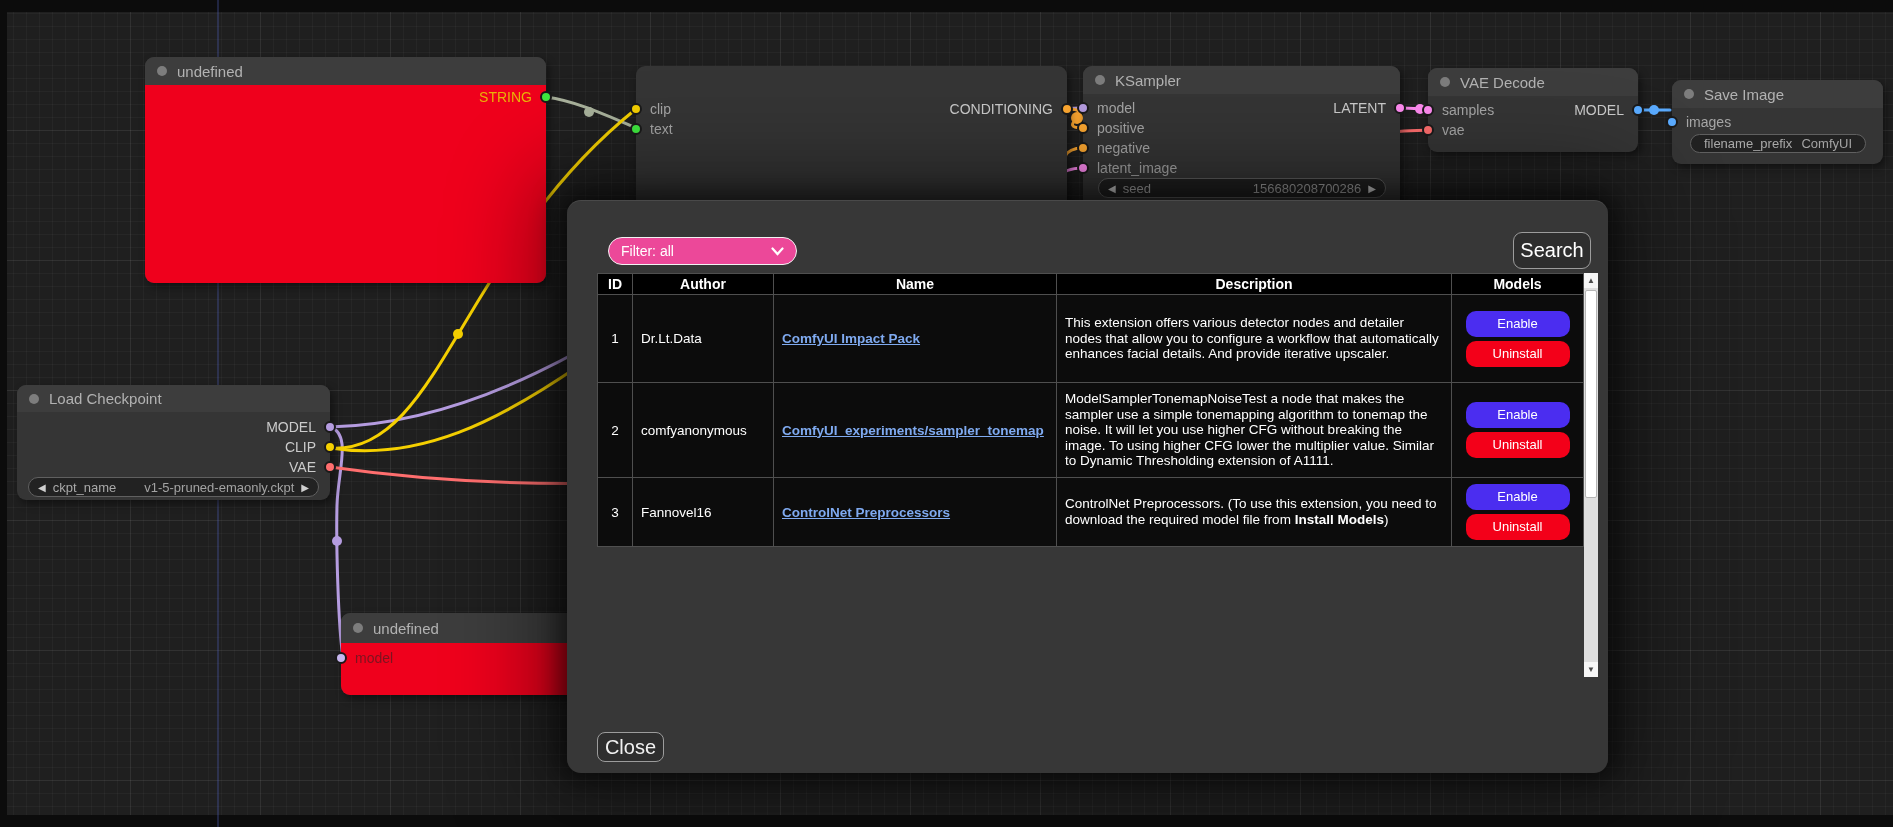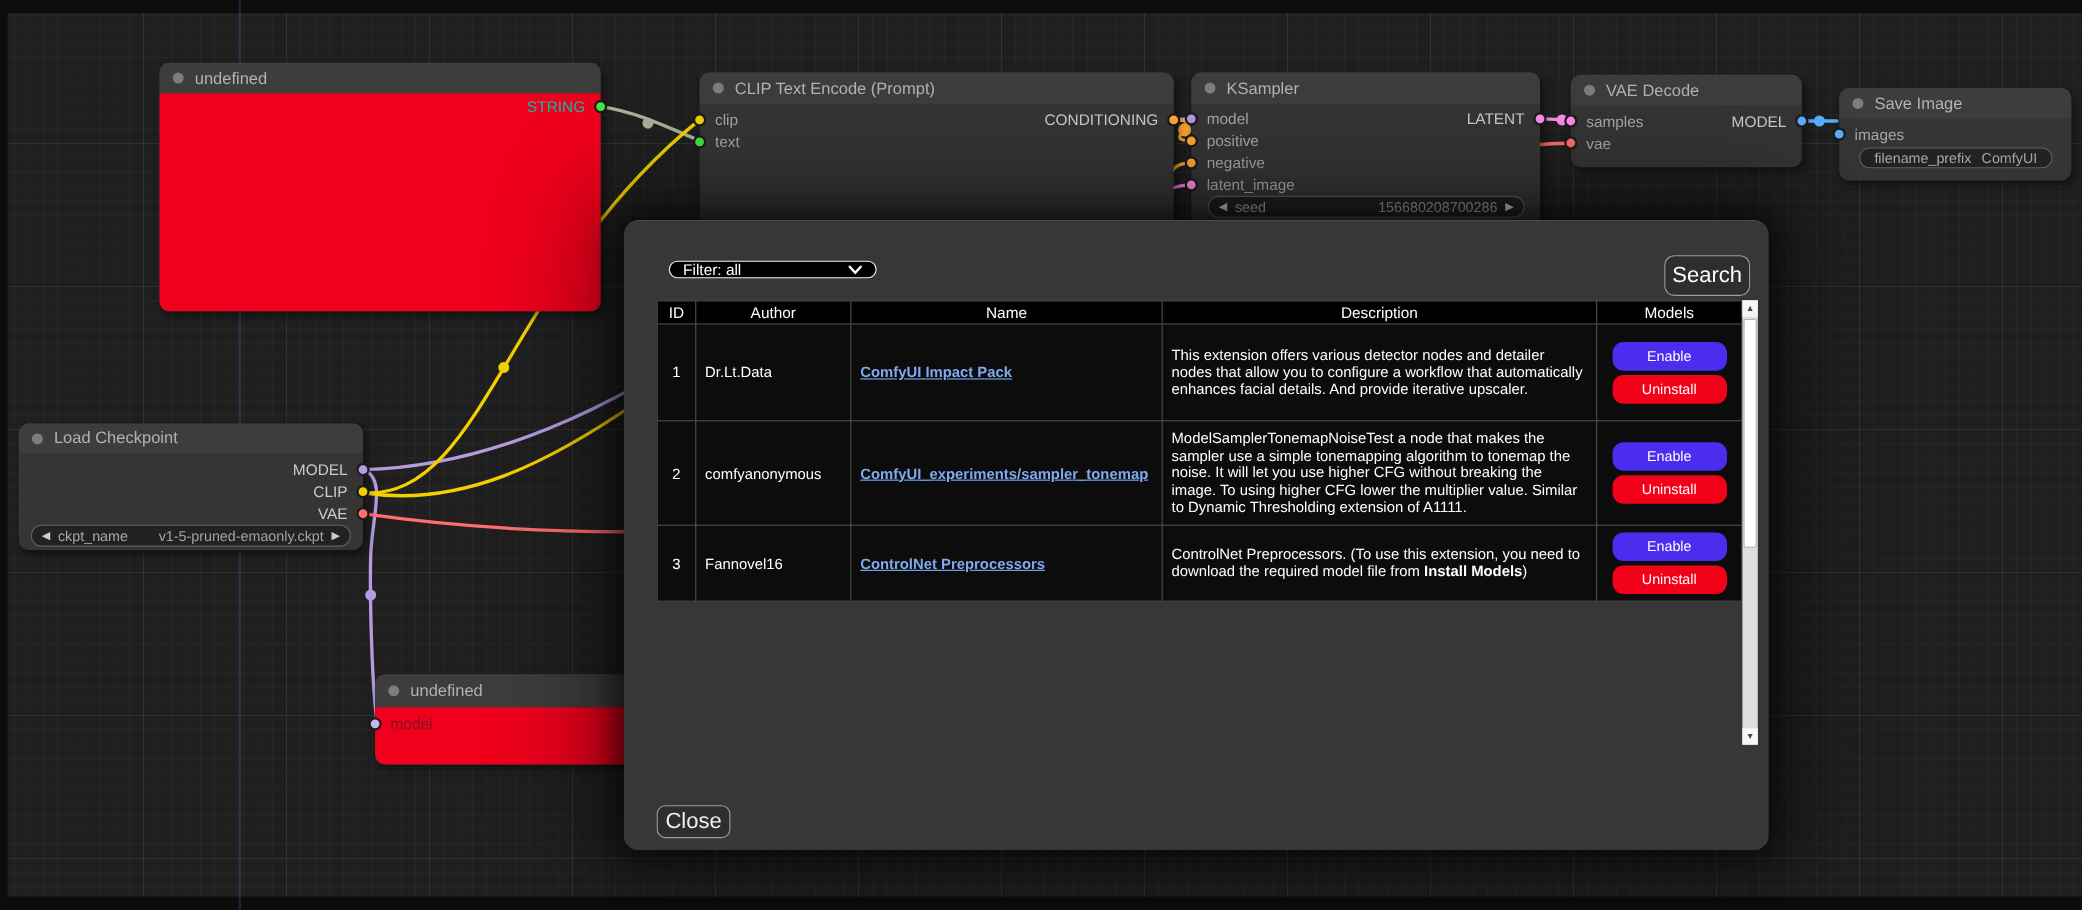--- a/index.html
+++ b/index.html
@@ -26,49 +26,49 @@
     padding:0 12px;gap:10px;color:#b2b2b2;font-size:15px;white-space:nowrap;overflow:hidden;}
   .tdot{width:10px;height:10px;border-radius:50%;background:#7d7d7d;flex:0 0 auto;}
   .node-body{position:absolute;left:0;right:0;bottom:0;border-radius:0 0 9px 9px;}
   .node-body.error{background:var(--c-error);}
   .slot{position:absolute;display:flex;align-items:center;gap:8px;font-size:14px;color:#a6a6a6;
     transform:translateY(-50%);white-space:nowrap;}
   .slot.out{color:#cbcbcb;}
   .slot .dot{width:8px;height:8px;border-radius:50%;border:2px solid #1a1a1a;flex:0 0 auto;}
   .slot.in{left:-6px;}
   .slot.out{right:-6px;flex-direction:row;}
-  .onred{color:#14b8a6;}
+  .onred{color:#eab308;}
   .modlbl{color:#7c1420;}
   .c-model{background:var(--c-model);} .c-clip{background:var(--c-clip);}
   .c-vae{background:var(--c-vae);} .c-cond{background:var(--c-conditioning);}
   .c-latent{background:var(--c-latent);} .c-image{background:var(--c-image);}
   .c-string{background:var(--c-string);} .c-modelin{background:#c6b6ee;}
   .pill{position:absolute;background:#222;border:1px solid #606060;border-radius:12px;
     display:flex;align-items:center;font-size:13px;color:#a9a9a9;padding:0 9px;gap:7px;box-sizing:border-box;}
   .pill .arr{color:#cfcfcf;font-size:10px;}
   .pill .val{color:#a3a3a3;margin-left:auto;}
 
   
   #modal{position:absolute;left:567px;top:200px;width:1041px;height:572px;background:#373737;
     border-radius:14px;border-top:1px solid rgba(255,255,255,0.09);
     box-shadow:0 0 26px 8px rgba(0,0,0,0.55), 0 0 90px 30px rgba(0,0,0,0.40);}
-  #filter-box{position:absolute;left:41px;top:36px;width:189px;height:16px;background:#000000;
+  #filter-box{position:absolute;left:41px;top:36px;width:189px;height:28px;background:#ec4899;
     border:1.5px solid #f2f2f2;border-radius:15px;display:flex;align-items:center;
     padding:0 12px;box-sizing:border-box;color:#fff;font-size:14px;cursor:pointer;}
   #filter-box .chev{margin-left:auto;display:flex;}
   #search-input{position:absolute;left:716px;top:36px;width:224px;height:28px;box-sizing:border-box;
     background:#383838;border:1.5px solid #7b7b7b;border-radius:10px;padding:0 10px;
     color:#ddd;font-size:15px;font-family:"Liberation Sans",sans-serif;outline:none;}
   #search-input::placeholder{color:#969696;}
   #search-btn{position:absolute;left:946px;top:31px;width:78px;height:37px;background:#2e2e2e;
     border:1.5px solid #9c9c9c;border-radius:9px;color:#fff;font-size:20px;
     font-family:"Liberation Sans",sans-serif;cursor:pointer;}
   #ext-table{position:absolute;left:30px;top:72px;width:986px;border-collapse:collapse;table-layout:fixed;
     font-size:13.5px;color:#fff;background:#0c0c0c;}
-  #ext-table th{background:#000;color:#fff;font-weight:normal;font-size:14px;height:20px;
+  #ext-table th{background:#000;color:#fff;font-weight:bold;font-size:14px;height:20px;
     border:1px solid #4f4f4f;padding:0;}
   #ext-table td{border:1px solid #4f4f4f;padding:2px 8px;vertical-align:middle;background:#0c0c0c;}
   tr.h1 td{height:83px;} tr.h2 td{height:90px;} tr.h3 td{height:64px;}
   td.cid{text-align:center;padding:2px 2px;}
   td.cdesc{line-height:15.6px;padding:3px 6px;}
   td.cinstall{padding:2px 10px;}
   a.extlink{color:var(--c-link);font-weight:bold;text-decoration:underline;cursor:pointer;}
   .btn{display:block;width:104px;height:26px;margin:4px auto;border:none;border-radius:10px;
     color:#fff;font-size:13px;font-family:"Liberation Sans",sans-serif;cursor:pointer;line-height:24px;}
   .btn-enable{background:var(--c-enable);}
@@ -118,24 +118,20 @@
       <span>undefined</span>
     </div>
     <div class="node-body error" style="top:28px"></div>
     <div class="slot out" style="top:40px">
         <span class="onred">STRING</span>
         <span class="dot c-string"></span>
       </div>
   </div>
 
   <div class="node" style="left:636px;top:66px;width:431px;height:178px">
-    <div class="node-head">
-      <span class="tdot"></span>
-      <span>CLIP Text Encode (Prompt)</span>
-    </div>
     <div class="slot in" style="top:43px">
         <span class="dot c-clip"></span>
         <span>clip</span>
       </div>
     <div class="slot in" style="top:63px">
         <span class="dot c-string"></span>
         <span>text</span>
       </div>
     <div class="slot out" style="top:43px">
         <span>CONDITIONING</span>

